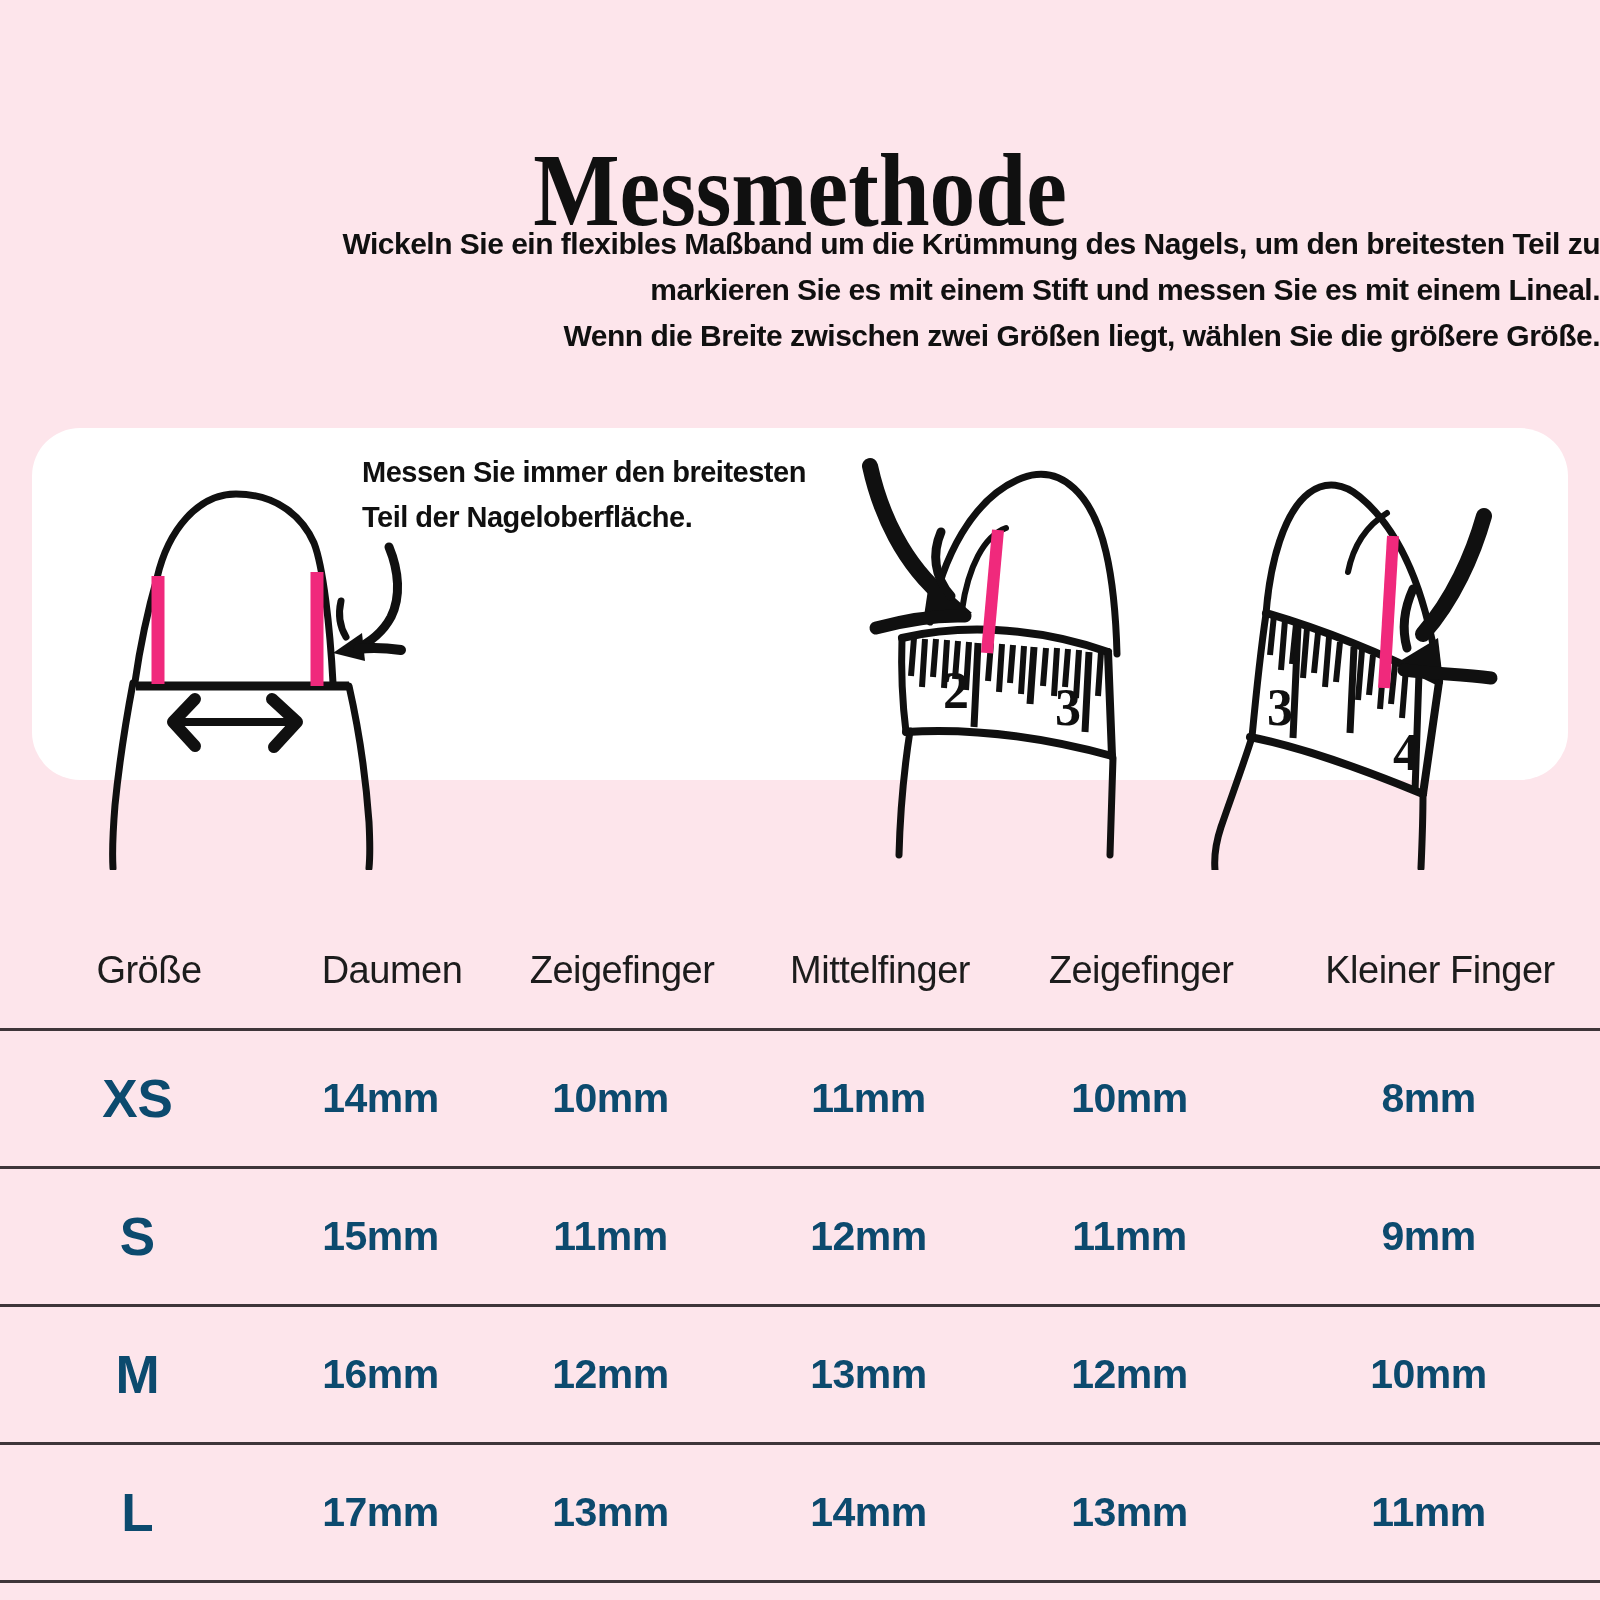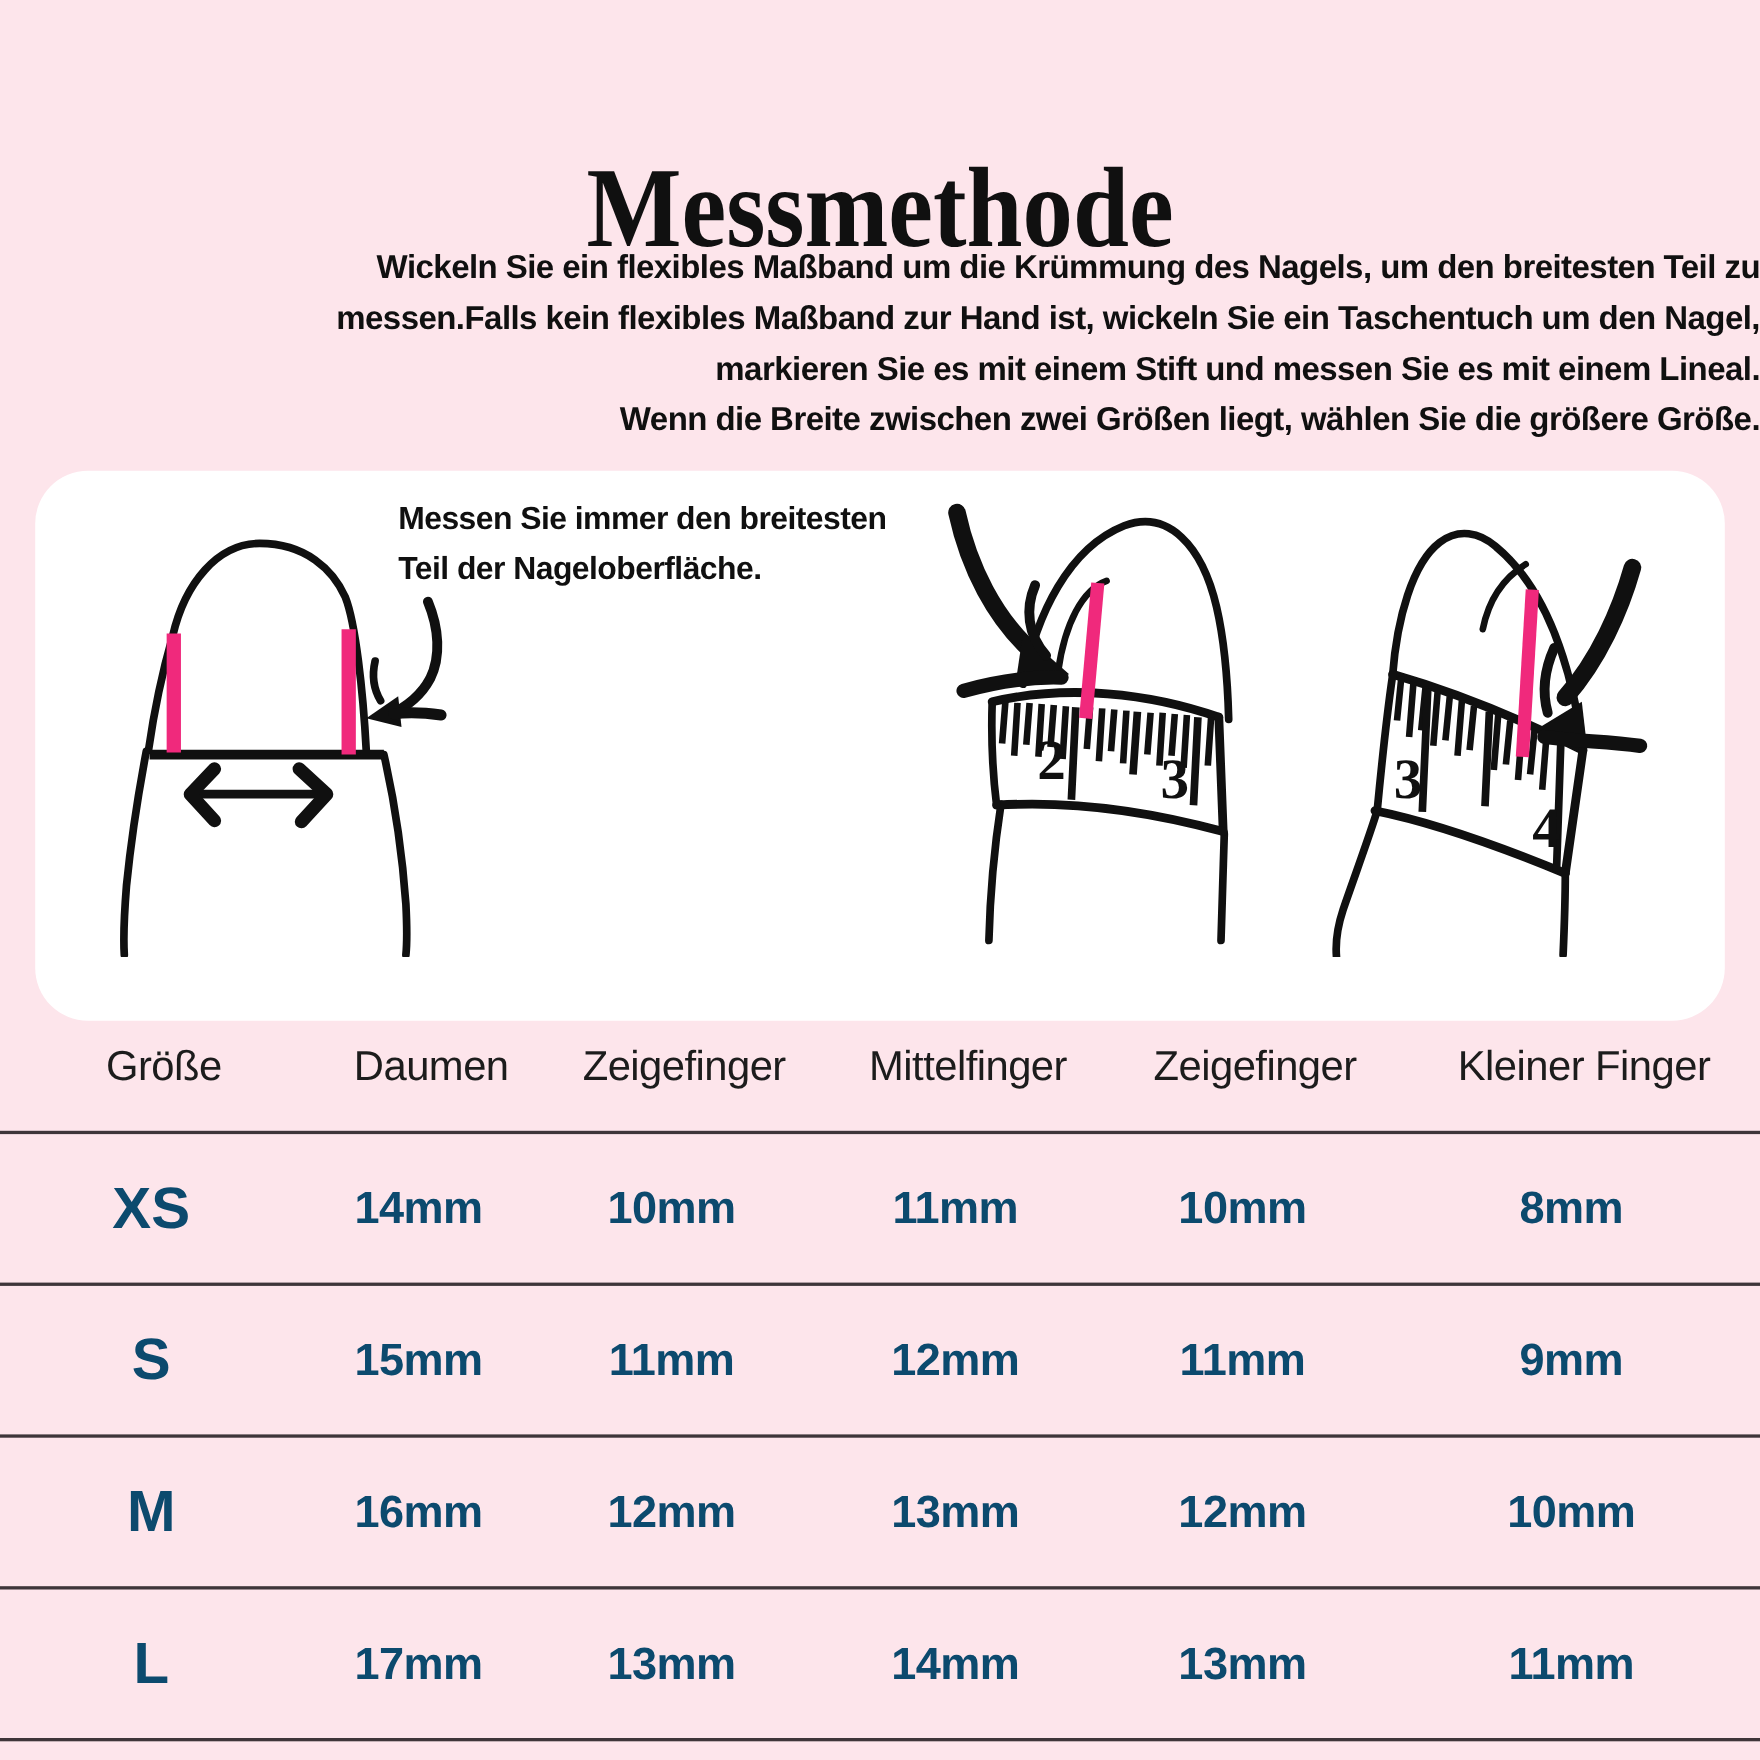--- a/index.html
+++ b/index.html
@@ -10,21 +10,21 @@
   
   .title{position:absolute;top:68px;left:0;width:100%;text-align:center;
          font-family:"Liberation Serif",serif;font-weight:bold;font-size:104px;line-height:104px;
          transform:scaleX(0.88);transform-origin:50% 50%;white-space:nowrap;}
 
   
   .intro{position:absolute;top:221px;left:0;width:100%;text-align:right;}
   .intro-line{font-size:30px;font-weight:bold;line-height:46px;letter-spacing:-0.5px;white-space:nowrap;}
 
   
-  .panel{position:absolute;left:32px;top:428px;width:1536px;height:500px;
+  .panel{position:absolute;left:32px;top:428px;width:1536px;height:352px;
          background:var(--panel,#fff);border-radius:48px;}
   .fig{position:absolute;}
   .fig-left{left:68px;top:2px;width:510px;height:440px;}
   .fig-mid{left:788px;top:12px;width:360px;height:425px;}
   .fig-right{left:1158px;top:12px;width:380px;height:430px;}
   .note{position:absolute;left:330px;top:22px;font-size:29px;font-weight:bold;
         line-height:45px;letter-spacing:-0.5px;white-space:nowrap;}
 
   
   .ink{stroke:var(--ink,#101010);fill:none;stroke-linecap:round;stroke-linejoin:round;}
@@ -46,21 +46,20 @@
 </style>
 </head>
 <body>
 
 <div class="page">
 
   <h1 class="title">Messmethode</h1>
 
   <div class="intro">
     <div class="intro-line">Wickeln Sie ein flexibles Maßband um die Krümmung des Nagels, um den breitesten Teil zu</div>
-    <div class="intro-line">messen.Falls kein flexibles Maßband zur Hand ist, wickeln Sie ein Taschentuch um den Nagel,</div>
     <div class="intro-line">markieren Sie es mit einem Stift und messen Sie es mit einem Lineal.</div>
     <div class="intro-line">Wenn die Breite zwischen zwei Größen liegt, wählen Sie die größere Größe.</div>
   </div>
 
   <div class="panel">
 
     <svg class="fig fig-left" viewBox="0 0 510 440">
       <g>
         <path class="ink" stroke-width="7" d="M 35 252 C 41 210 49 176 57 148 C 68 100 98 64 136 64 C 178 64 203 88 214 113 C 223 136 230 196 233 253"></path>
         <path class="ink" stroke-width="7" d="M 33 253 C 26 290 19 335 15 375 C 13 400 12 422 13 438"></path>

